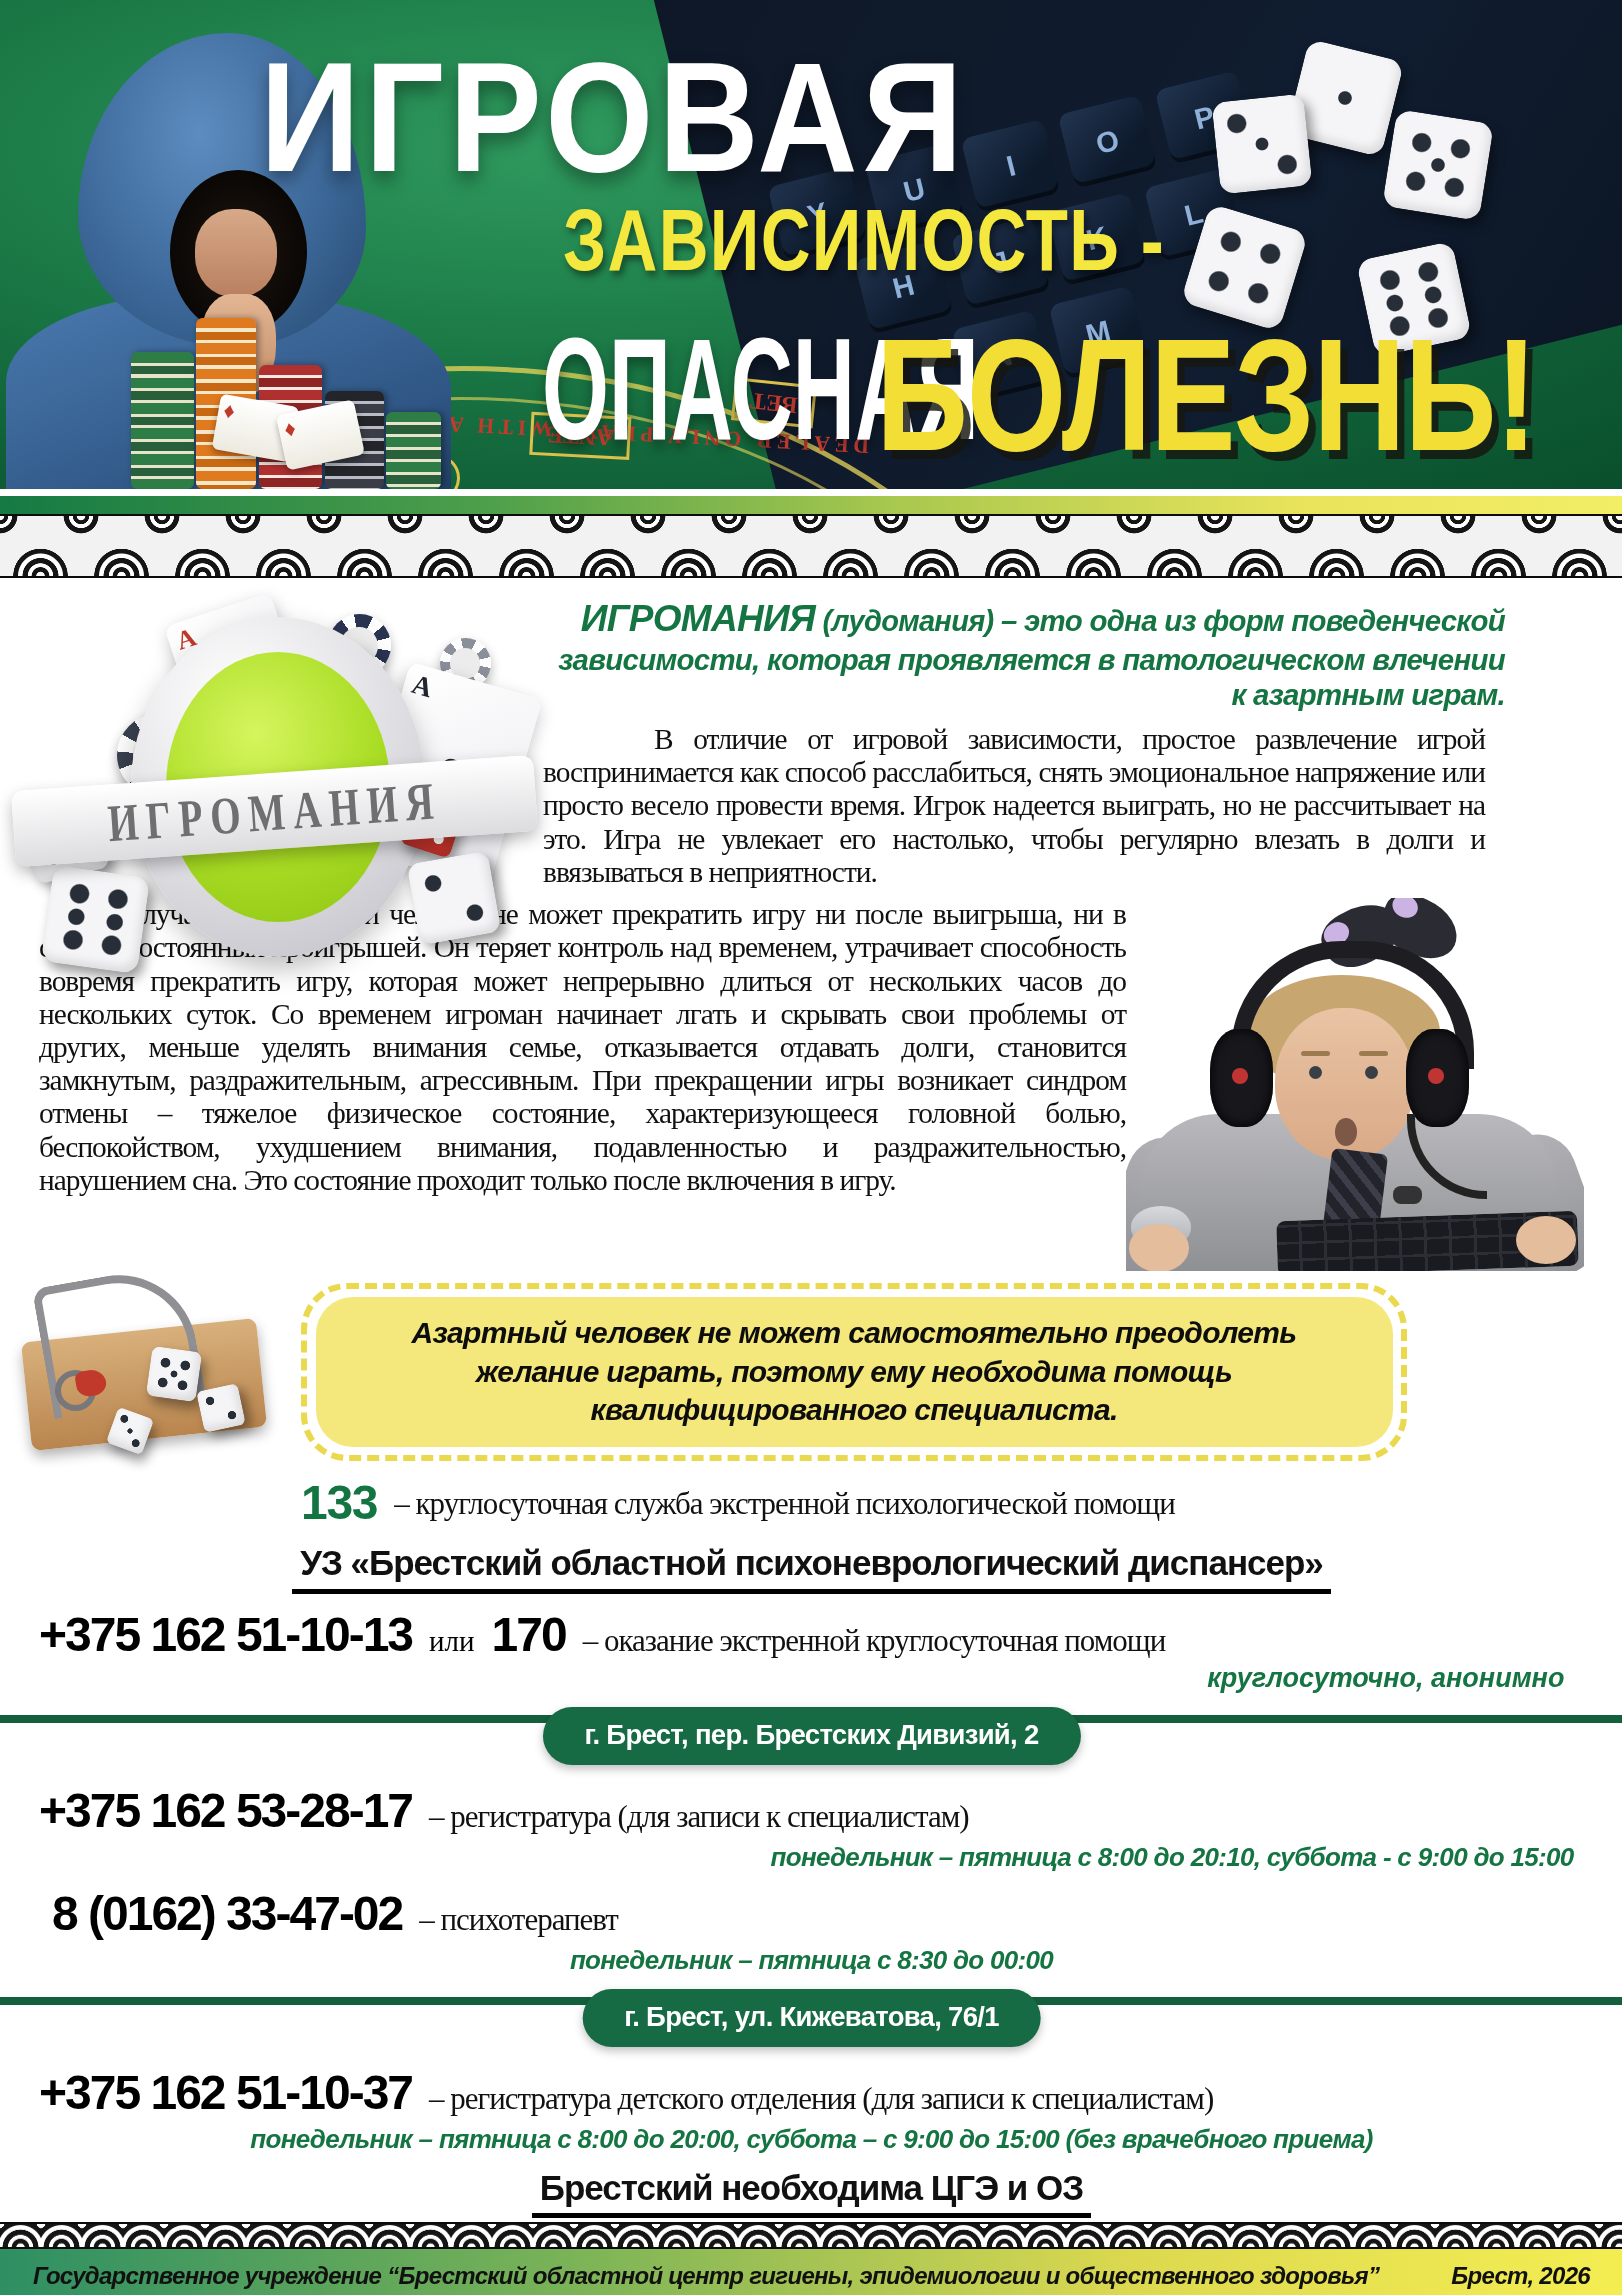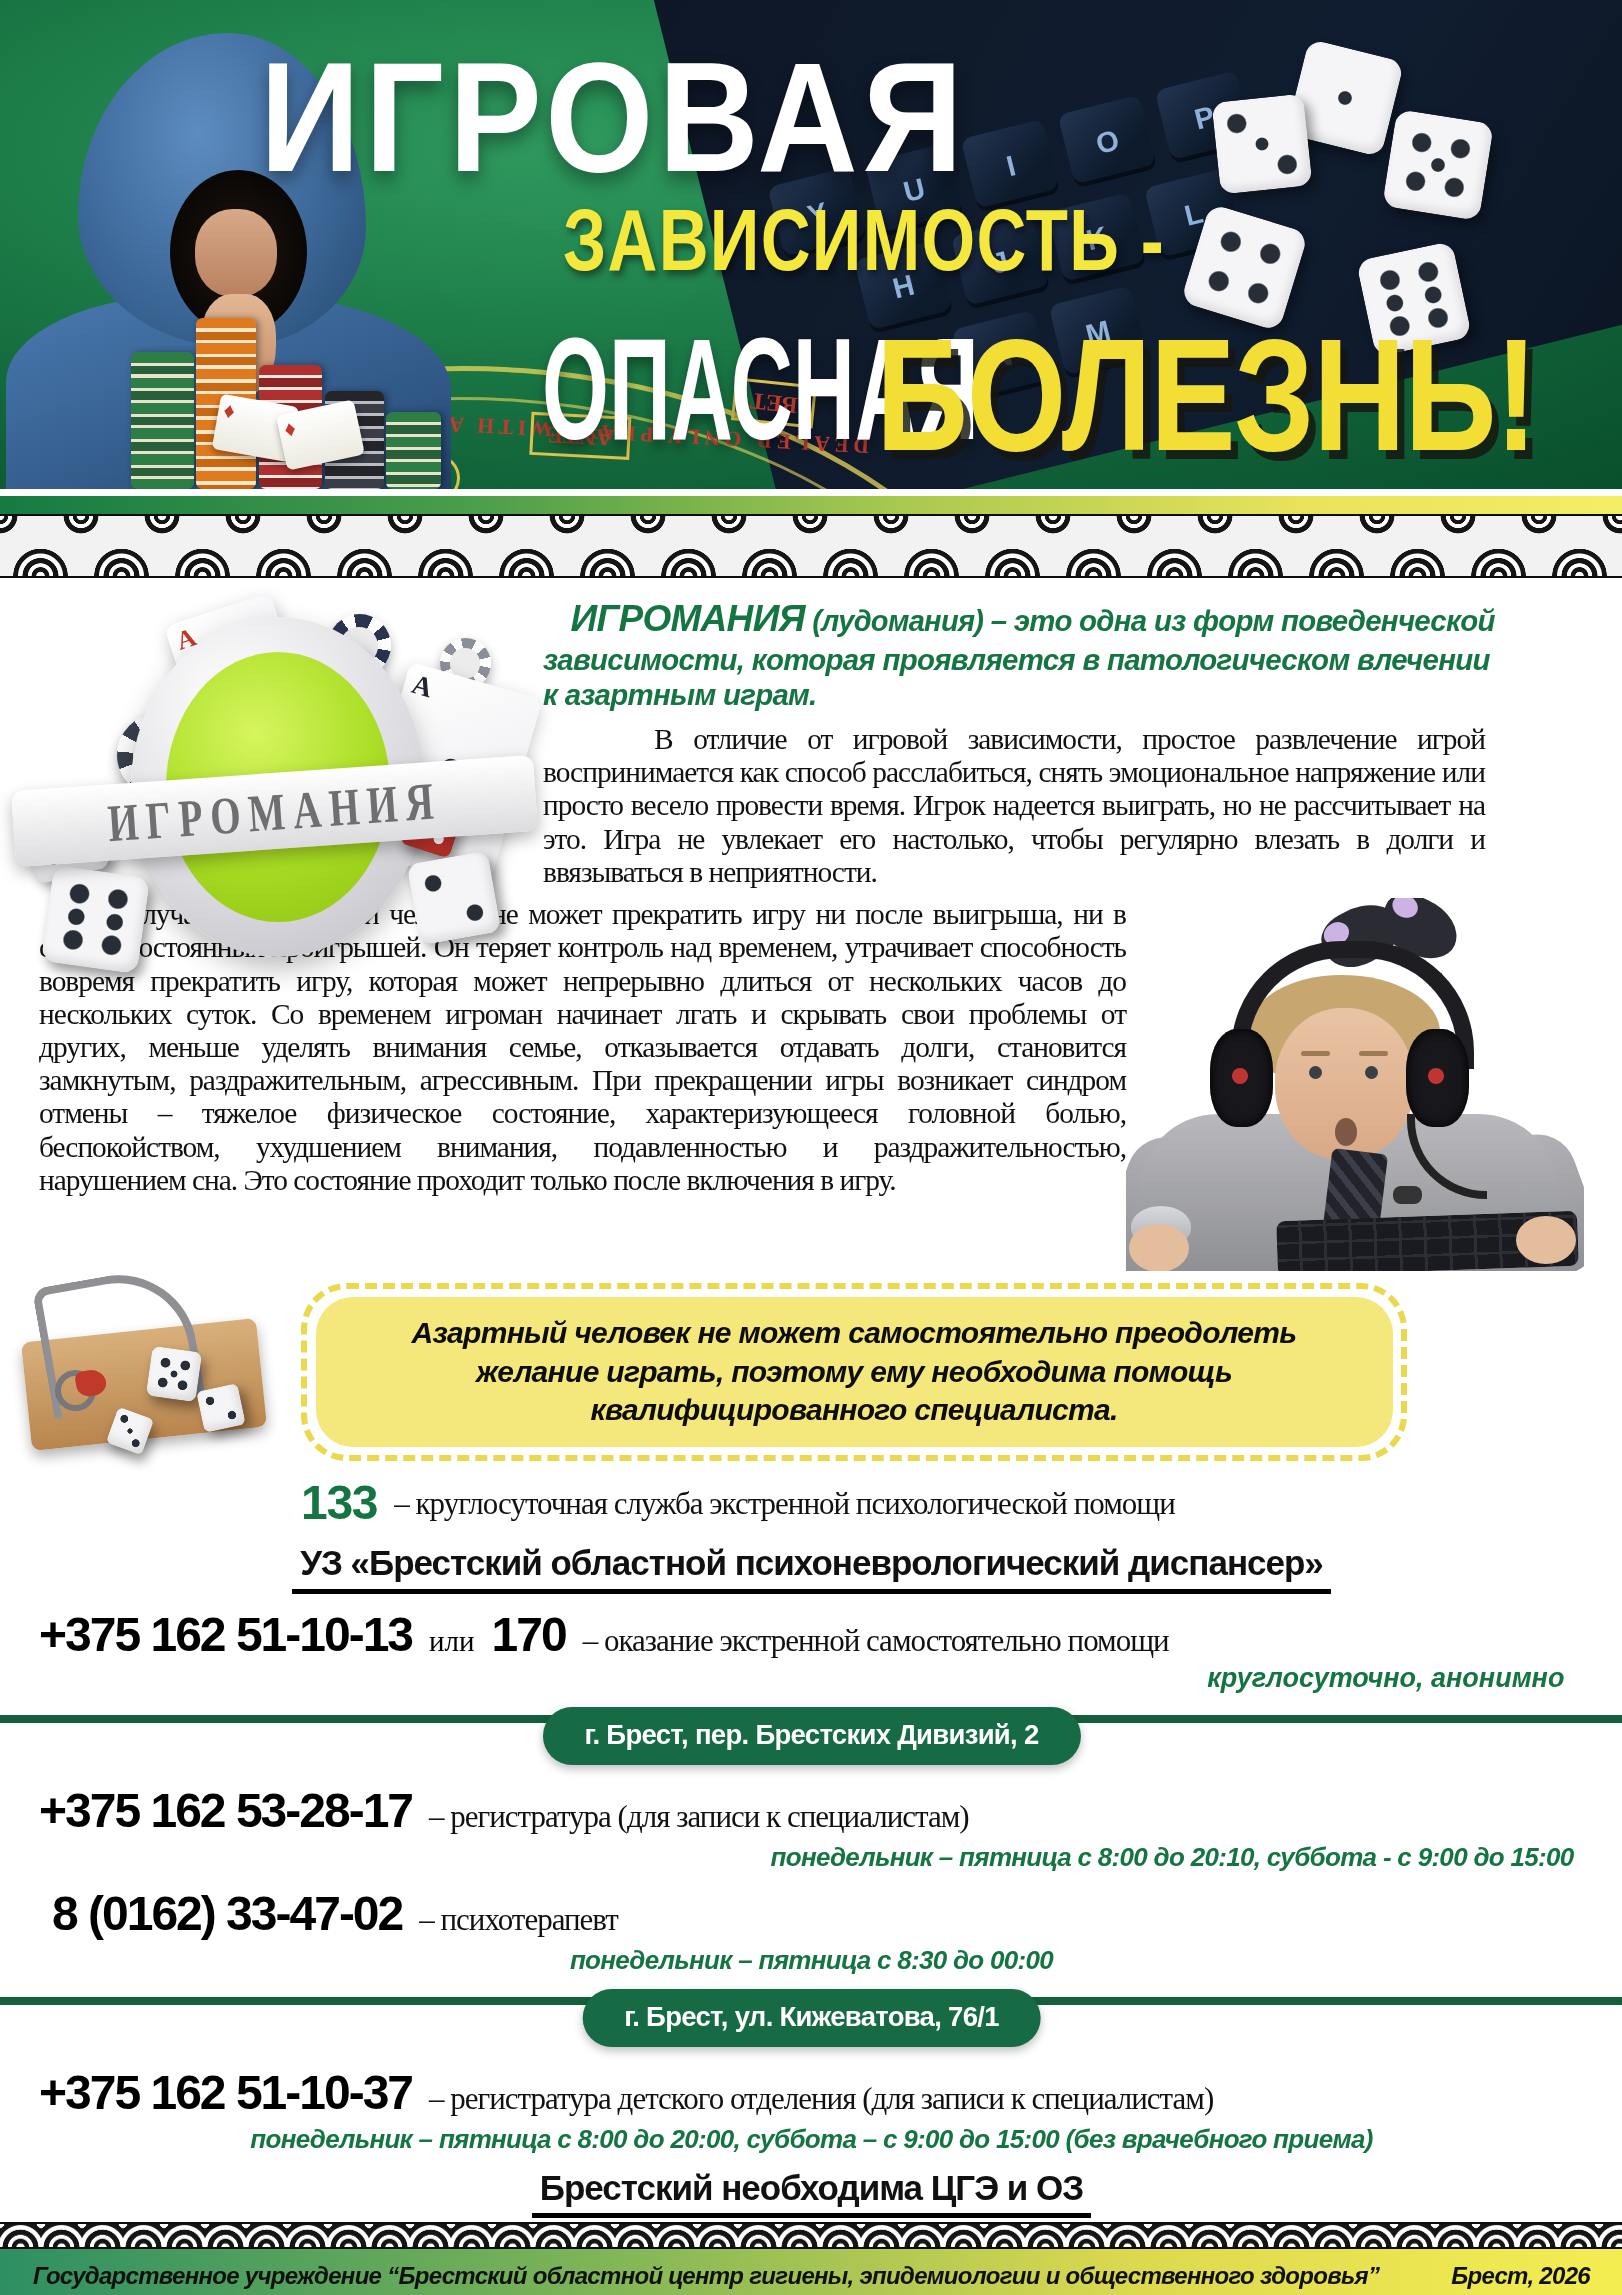--- a/index.html
+++ b/index.html
@@ -100,21 +100,21 @@
         background:repeating-conic-gradient(var(--c1) 0 25deg,#fdfdfd 25deg 50deg);}
   .chip::after{content:"";position:absolute;inset:20%;border-radius:50%;background:var(--c2,#ececec);}
   .card{position:absolute;background:linear-gradient(145deg,#fff,#e9e9ee);border-radius:10.5px;
         box-shadow:0 6.5px 17px rgba(0,0,0,.25);font-family:"Liberation Serif",serif;}
   .card .corner{position:absolute;left:7.9px;top:3.9px;font-weight:bold;}
   .card .pipmid{position:absolute;left:50%;top:52%;transform:translate(-50%,-50%);}
 
   
   .intro{margin-left:504px;width:962px;}
   .intro p{margin:0;font:bold italic 29.4px "Liberation Sans",sans-serif;color:#157542;
-           line-height:1.2;letter-spacing:-0.7px;text-indent:27.5px;}
+           line-height:1.2;letter-spacing:-0.7px;text-indent:27.5px;text-align:right;}
   .intro .lead{font-size:37px;font-style:italic;}
   .intro .paren{font-size:29px;}
   .p1{margin:10.5px 0 0 504px;width:942px;font-size:29.4px;line-height:1.13;text-align:justify;
       text-indent:111px;letter-spacing:-1px;}
   .row2{display:flex;margin-top:9.2px;}
   .p2{flex:1;margin:0;font-size:29.4px;line-height:1.13;text-align:justify;text-indent:62px;letter-spacing:-1px;}
 
   
   .guy{width:458px;height:373px;position:relative;flex-shrink:0;overflow:hidden;}
   .sock{position:absolute;width:79px;height:56px;background:#2b2b33;border-radius:40% 60% 50% 50%;}
@@ -354,21 +354,21 @@
       <span class="num133">133</span>
       <span class="desc">– круглосуточная служба экстренной психологической помощи</span>
     </div>
 
     <div class="sec-title">УЗ «Брестский областной психоневрологический диспансер»</div>
 
     <div class="phone-row">
       <span class="phone">+375 162 51-10-13</span>
       <span class="or">или</span>
       <span class="phone">170</span>
-      <span class="desc">– оказание экстренной самостоятельно помощи</span>
+      <span class="desc">– оказание экстренной круглосуточная помощи</span>
     </div>
     <div class="note">круглосуточно, анонимно</div>
 
     <div class="band">
       <div class="band-line"></div>
       <div class="band-pill">г. Брест, пер. Брестских Дивизий, 2</div>
     </div>
 
     <div class="phone-row">
       <span class="phone">+375 162 53-28-17</span>

